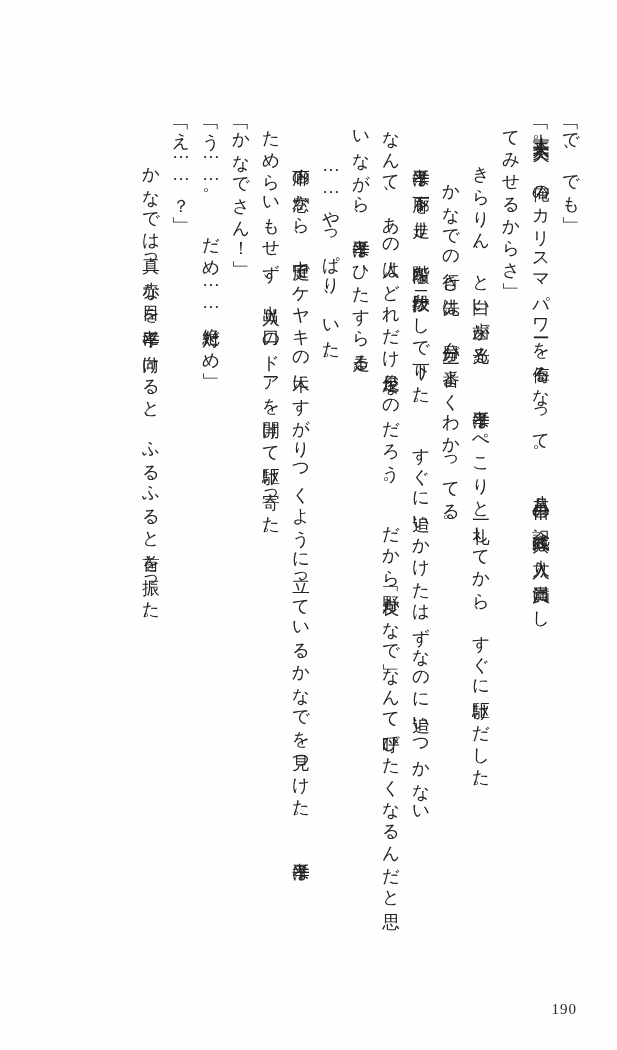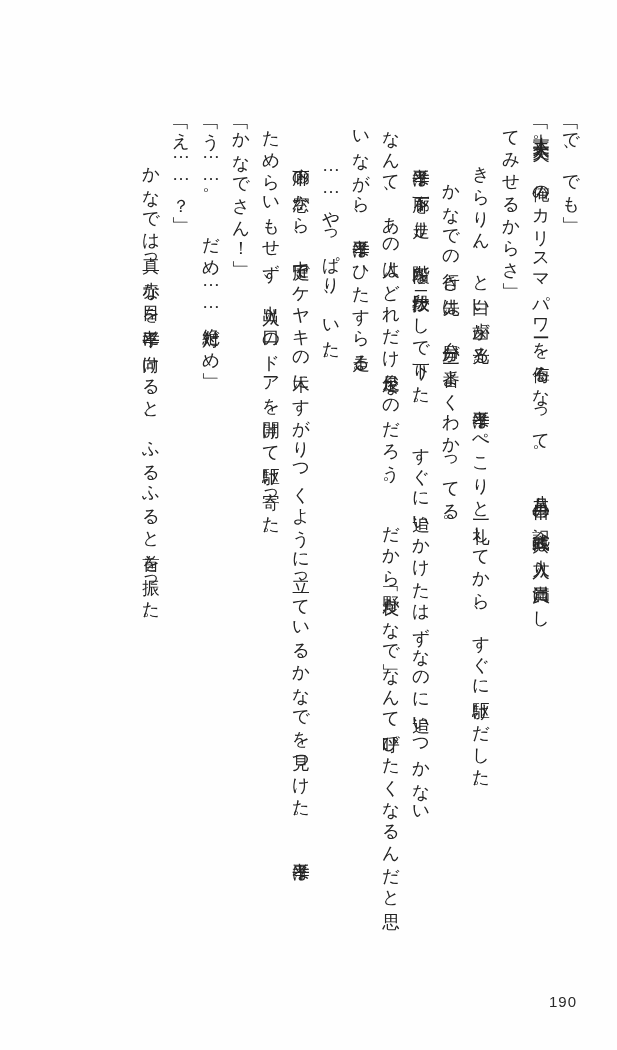--- a/index.html
+++ b/index.html
@@ -51,24 +51,24 @@
     width: 30px;
     flex: 0 0 30px;
     font-family: "Liberation Serif", "DejaVu Serif", serif;
     font-weight: 400;
   }
   .ind0 { padding-top: 0px; }
 
   #page-number {
     position: absolute;
     right: 40px;
-    bottom: 40px;
+    bottom: 32px;
     font-size: 15px;
     color: #2a2a2a;
-    font-family: Liberation Sans, sans-serif;
+    font-family: Liberation Serif, serif;
     letter-spacing: 1px;
   }
 </style>
 </head>
 <body>
 
 <div id="page">
 
   <div id="text-body">
     <div class="vline ind0" style="padding-top: 0px;">「で、でも」</div>

